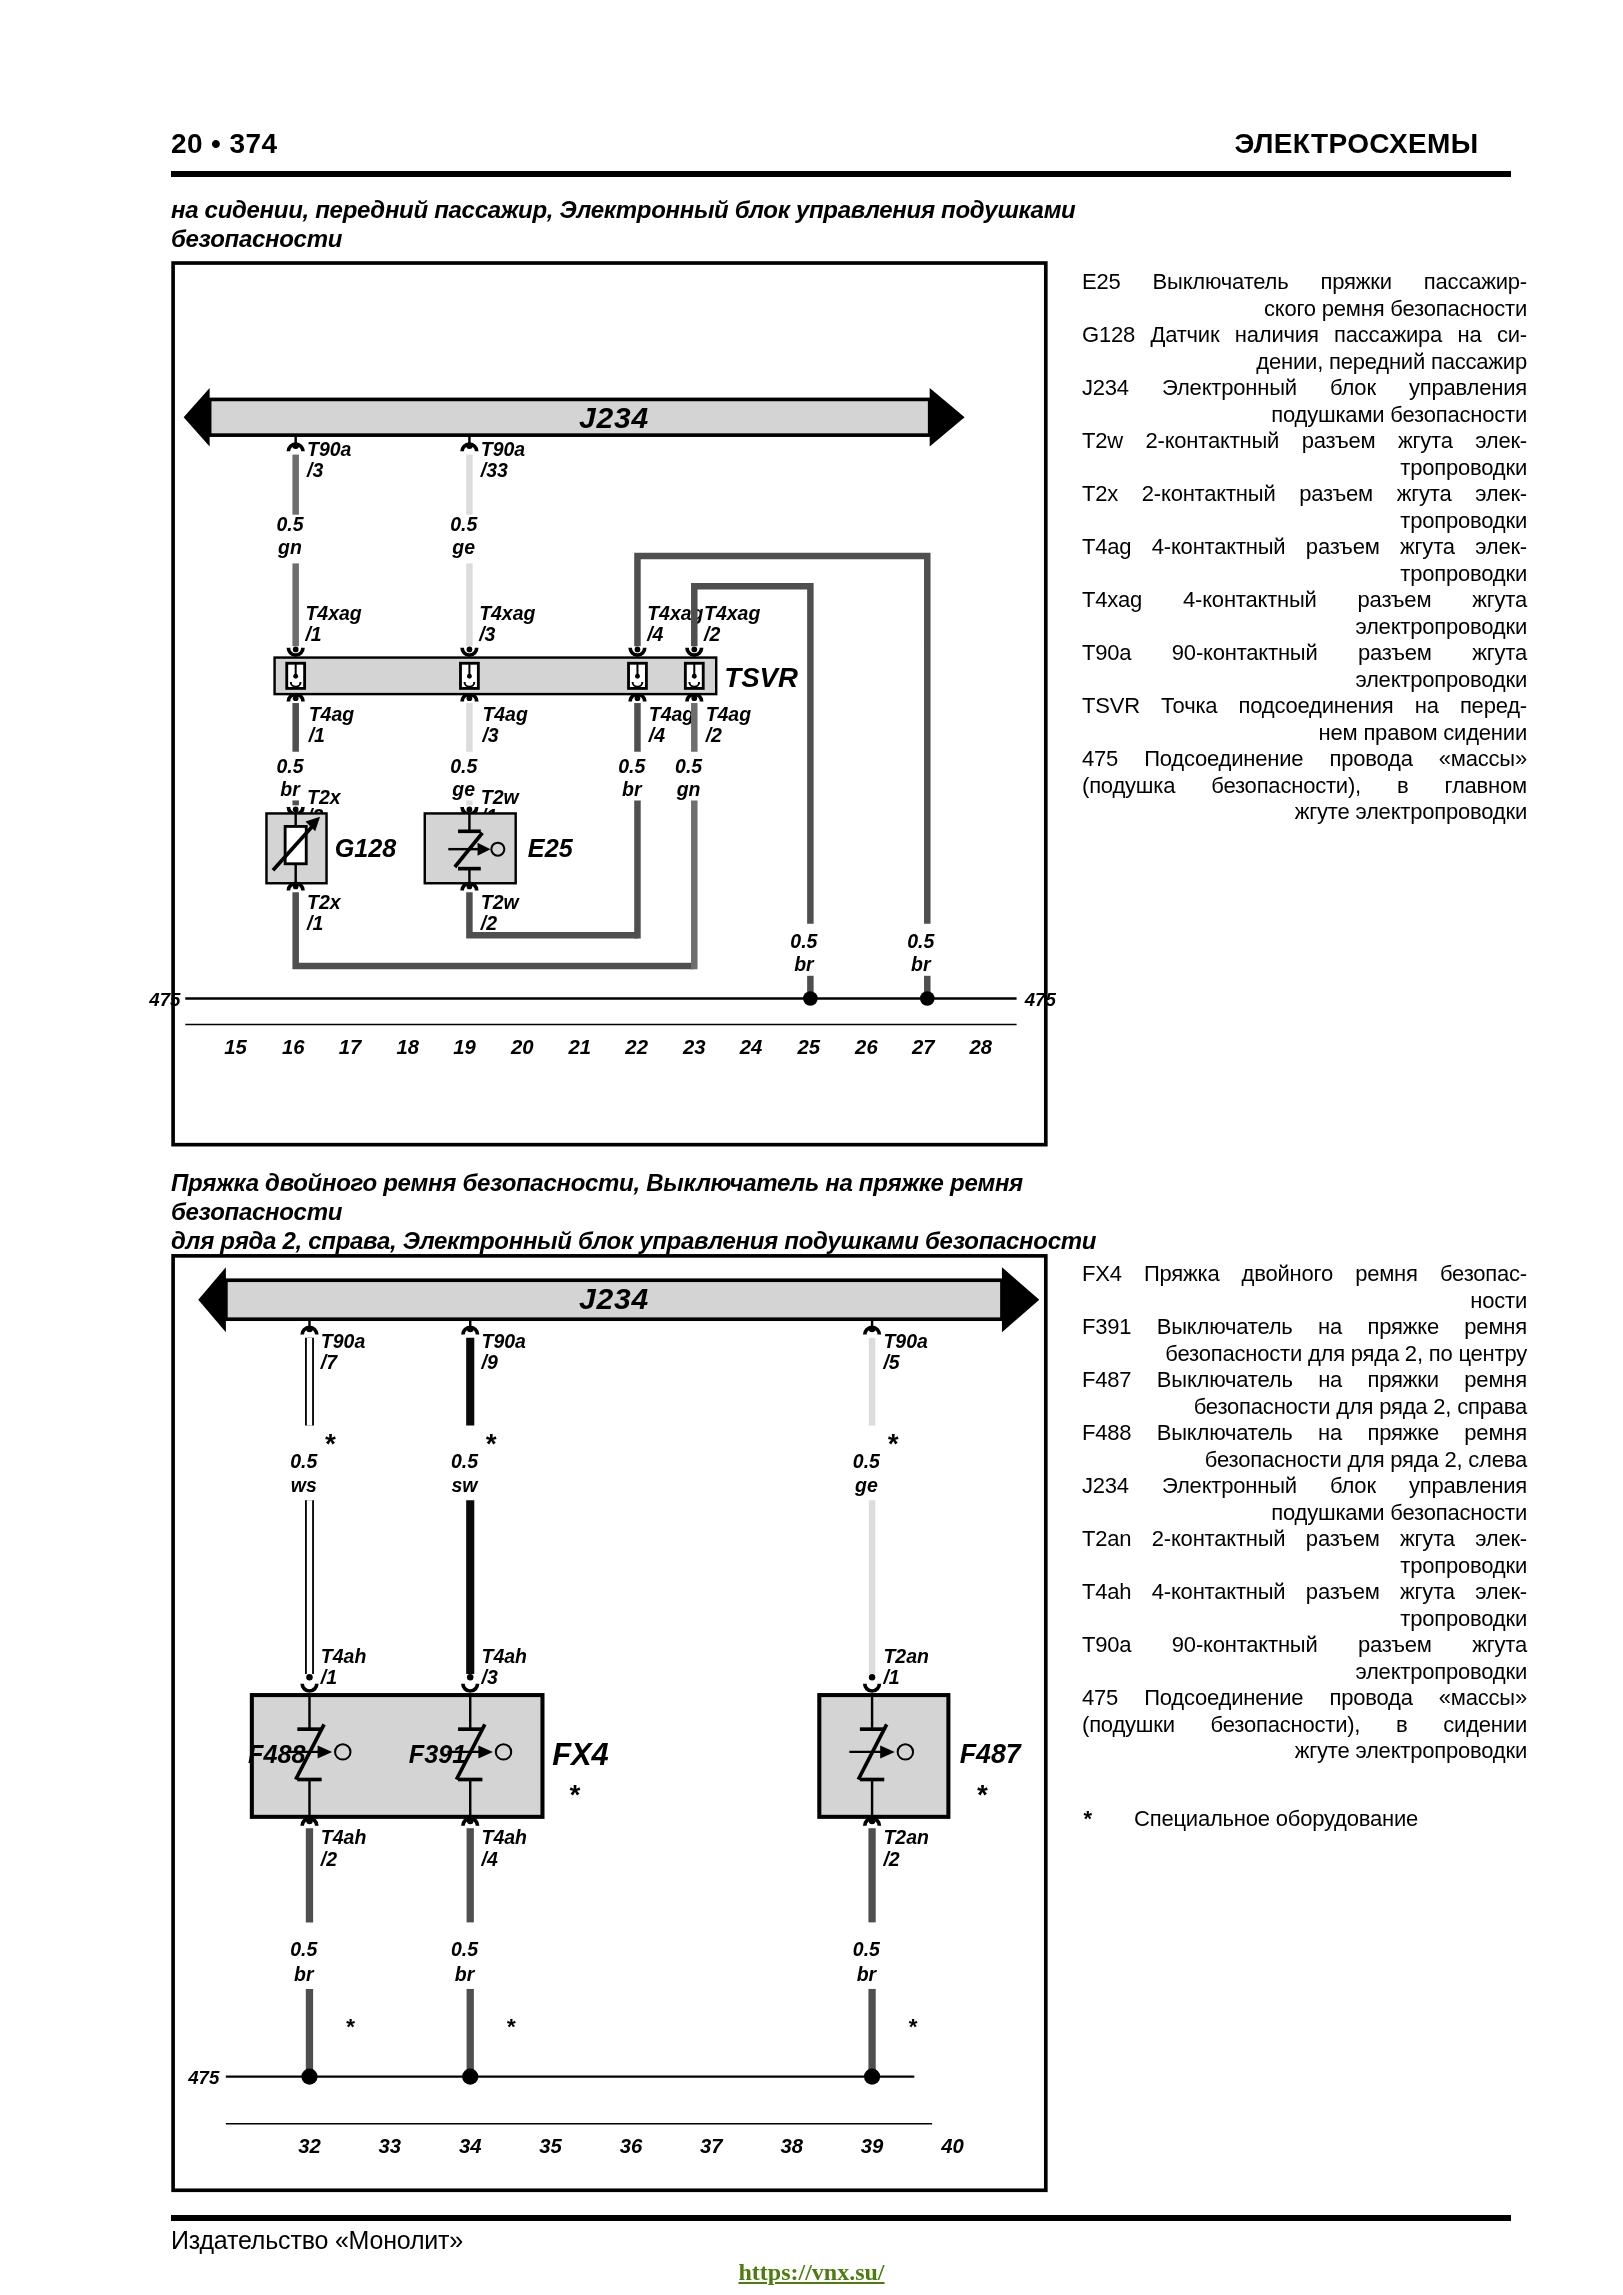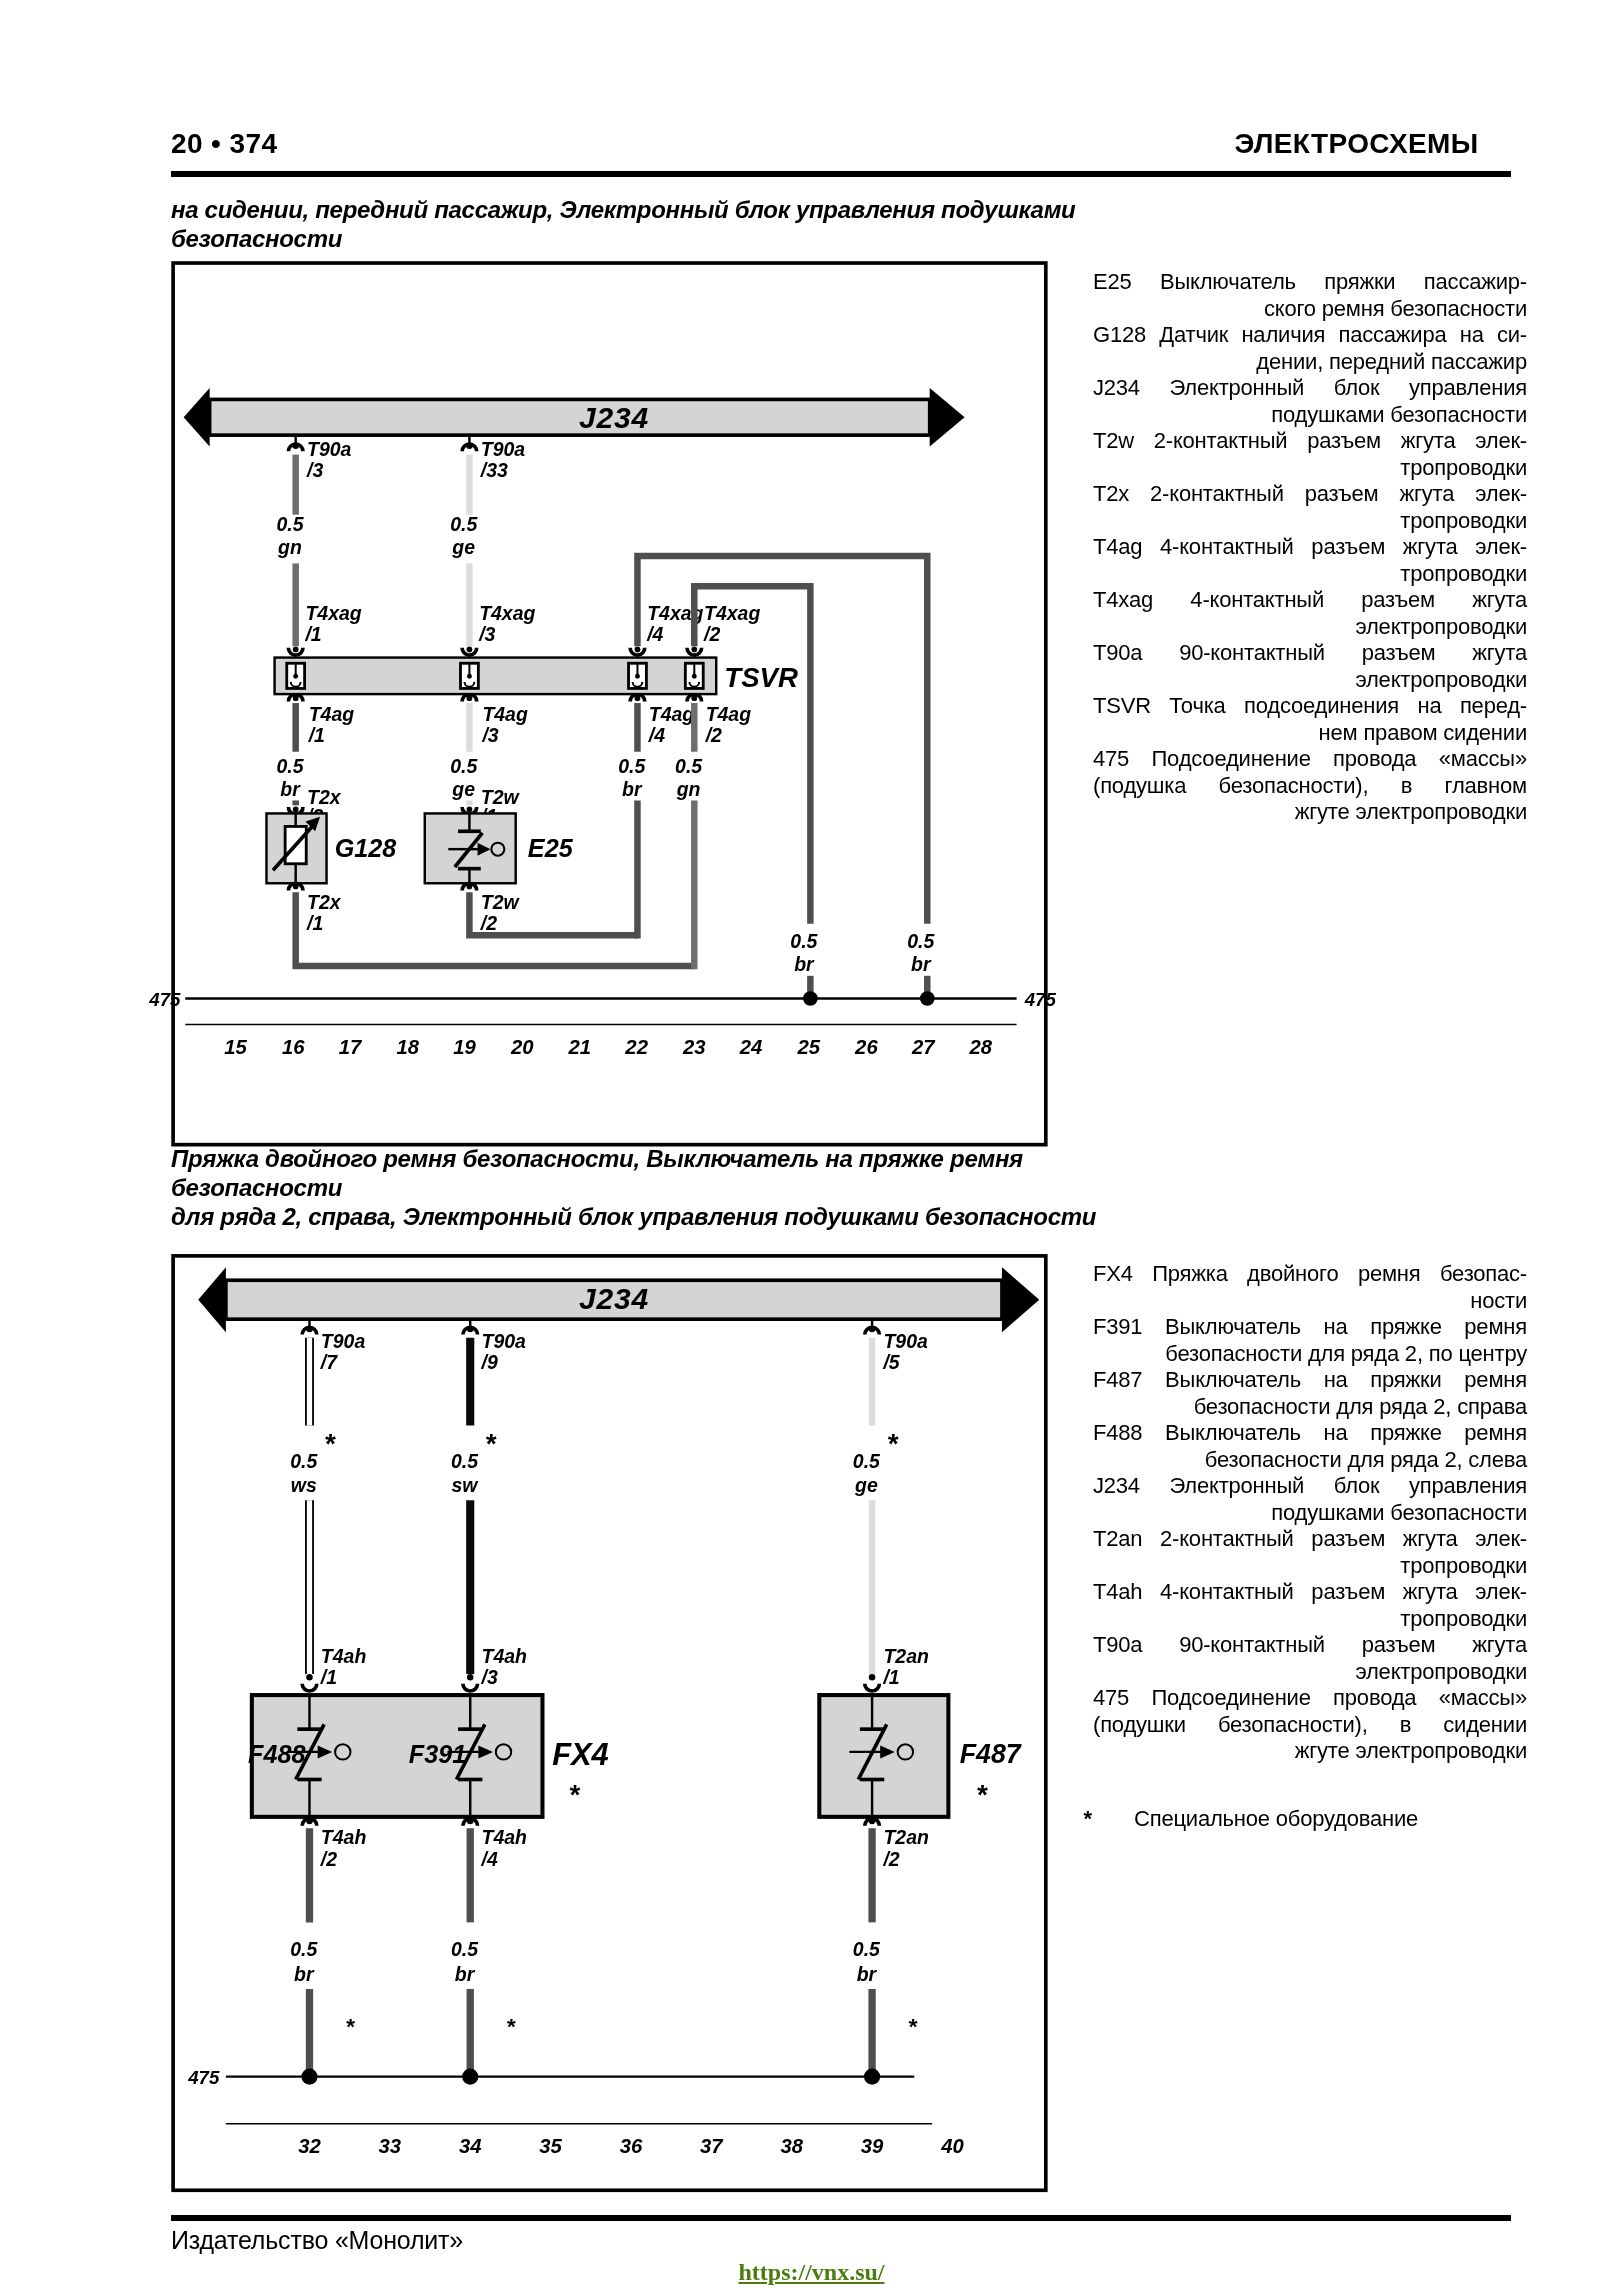--- a/index.html
+++ b/index.html
@@ -6,25 +6,25 @@
   body {
     width:1624px; height:2295px; background:#ffffff; position:relative;
     font-family:"Liberation Sans", sans-serif; color:#000;
   }
   .abs { position:absolute; }
   #hdr-left  { left:171px; top:128px; font-weight:bold; font-size:28px; letter-spacing:0.4px; }
   #hdr-right { left:1202px; top:128px; width:309px; text-align:center; font-weight:bold; font-size:28px; letter-spacing:0.4px; }
   #hdr-rule  { left:171px; top:171px; width:1340px; height:5.7px; background:#000; }
   .title { left:171px; width:950px; font-weight:bold; font-style:italic; font-size:24px; line-height:29px; letter-spacing:-0.3px; }
   #title1 { top:195px; }
-  #title2 { top:1144px; }
+  #title2 { top:1168px; }
   .leg { left:1082px; width:445px; font-size:22px; line-height:26.5px; letter-spacing:-0.2px; }
   #legend1 { top:269px; }
   #legend2 { top:1261px; }
-  .jl { text-align:justify; text-align-last:justify;margin-left:11px; }
+  .jl { text-align:justify; text-align-last:justify; }
   .ll { text-align:right; }
   .footnote { margin-top:41px; position:relative; padding-left:52px; }
   .footnote .fstar { position:absolute; left:1.6px; top:0; font-weight:bold; }
   #footer-rule { left:171px; top:2215px; width:1340px; height:5.7px; background:#000; }
   #publisher { left:171px; top:2226px; font-size:25px; letter-spacing:-0.2px; }
   #watermark { left:698px; top:2259px; width:227px; text-align:center; color:#4d7c0f;
                font-family:"Liberation Serif", serif; font-weight:bold; font-size:24px; text-decoration:underline; }
   #schematic { position:absolute; left:0; top:0; }
 
   

